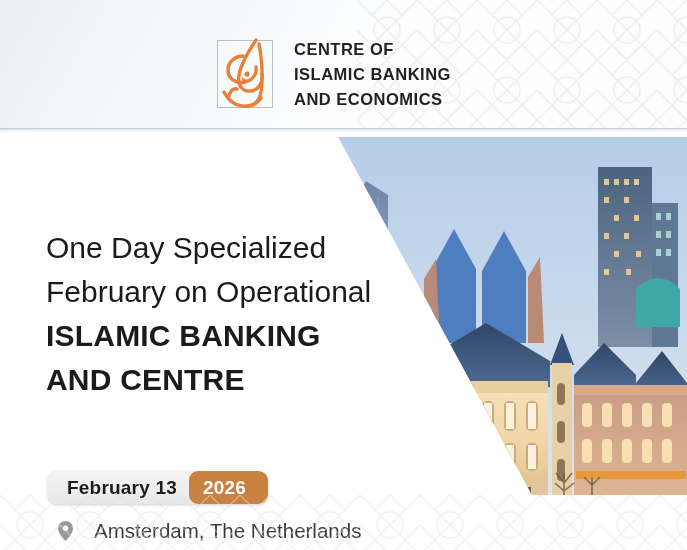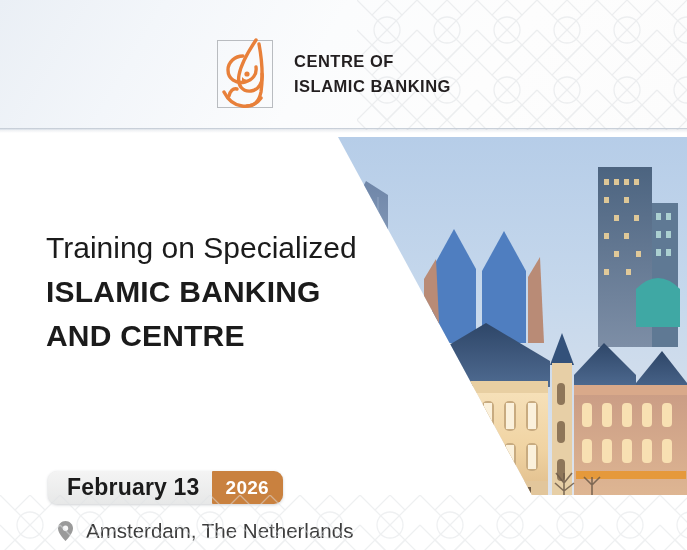--- a/index.html
+++ b/index.html
@@ -125,42 +125,42 @@
     overflow:hidden;
     box-shadow:0 1px 3px rgba(90,95,105,.30);
     background:#eceded;
   }
   #date-day {
     display:flex; align-items:center;
     padding:0 14px 0 19px;
     background:linear-gradient(to bottom,#f4f4f4,#e7e8e8);
     color:#1b1b1b;
     font-weight:bold;
-    font-size:23px;
+    font-size:19px;
     letter-spacing:.2px;
   }
   #date-year {
     display:flex; align-items:center;
-    padding:0 14px 0 14px;
+    padding:0 22px 0 14px;
     background:#c9813f;
     color:#ffffff;
     font-weight:bold;
     font-size:19px;
-    border-radius:1px;
+    border-radius:9px;
     margin-left:-2px;
     letter-spacing:.2px;
   }
 
   
   #location {
     position:absolute;
     left:58px; top:389px;
     display:flex;
     align-items:center;
-    gap:13px;
+    gap:21px;
   }
   #location-pin { flex:0 0 auto; display:block; }
   #location-text {
     font-size:20.5px;
     color:#3b3b3b;
     white-space:nowrap;
   }
 
   
   #bottom-pattern {
@@ -208,20 +208,21 @@
           </g>
           <g fill="#E8803A">
             <circle cx="35" cy="40" r="2.6"></circle>
             <path d="M30 43 q4 5 9 1 q-3 6 -9 3 z"></path>
           </g>
         </svg>
       </div>
       <div id="logo-text">
         <div>CENTRE OF</div>
         <div>ISLAMIC BANKING</div>
+        <div>AND ECONOMICS</div>
       </div>
     </div>
 
     <div id="header-line"></div>
   </div>
   <div id="header-shadow"></div>
 
   <div id="hero-image">
     <svg viewBox="0 0 351 358" preserveAspectRatio="none" aria-hidden="true">
       <defs>
@@ -400,21 +401,22 @@
       <g opacity=".35" fill="#5b4a63">
         <rect x="0" y="420" width="351" height="4"></rect>
         <rect x="0" y="436" width="351" height="3"></rect>
       </g>
     </svg>
   </div>
 
   <div id="content">
 
     <div id="title-block">
-      <div class="title-line">Training on Specialized</div>
+      <div class="title-line">One Day Specialized</div>
+      <div class="title-line">February on Operational</div>
       <div class="title-line strong">ISLAMIC BANKING</div>
       <div class="title-line strong">AND CENTRE</div>
     </div>
 
     <div id="date-badge">
       <div id="date-day">February 13</div>
       <div id="date-year">2026</div>
     </div>
 
     <div id="location">

